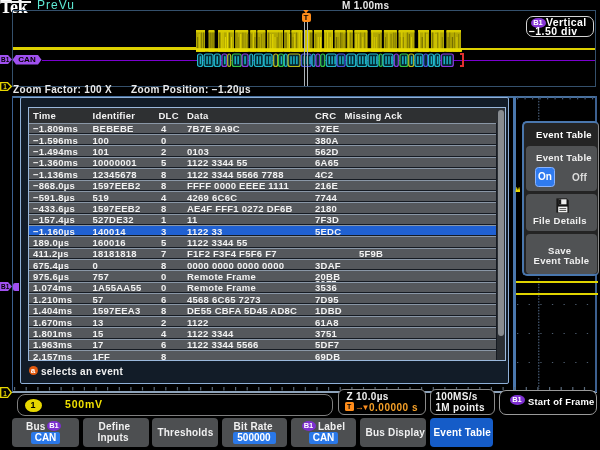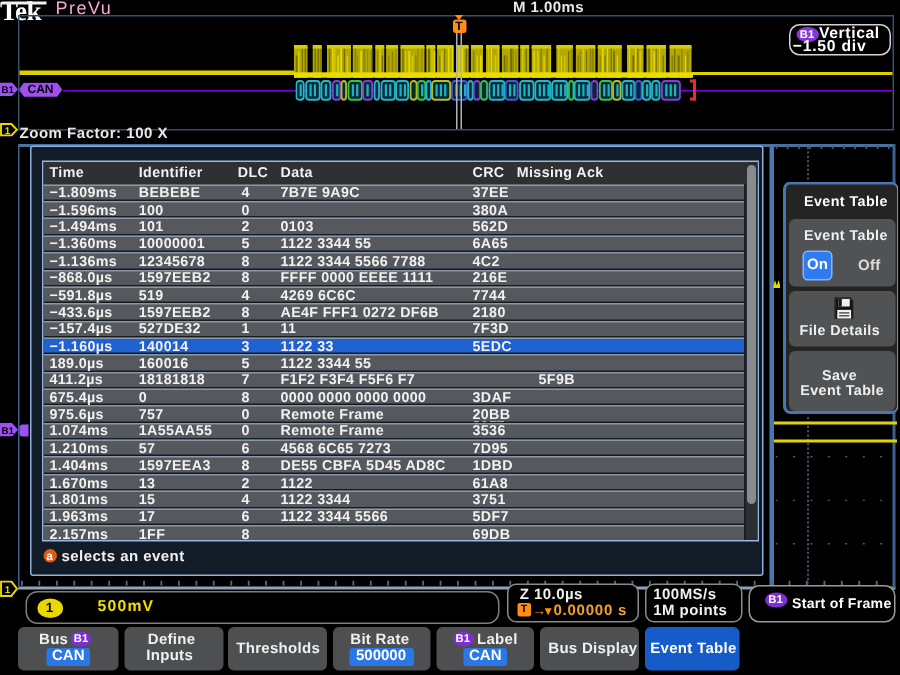--- a/index.html
+++ b/index.html
@@ -2,21 +2,21 @@
 <html><head><meta charset="utf-8"><style>
 html,body{margin:0;padding:0;background:#000;}
 *{box-sizing:border-box;}
 #scr{position:relative;width:600px;height:450px;background:#000;overflow:hidden;font-family:"Liberation Sans",sans-serif;font-weight:bold;}
 .ab{position:absolute;}
 .t{position:absolute;white-space:nowrap;color:#e8e8e8;font-size:10px;line-height:11px;letter-spacing:0.2px;}
 </style></head><body>
 <div id="scr">
 <div class="t" style="left:0px;top:0px;font-family:Liberation Serif,serif;font-size:18px;line-height:14px;color:#fff;letter-spacing:-0.3px;">Tek</div>
 <div class="ab" style="left:0.5px;top:0.6px;width:30px;height:2px;background:#f0f0f0;"></div>
-<div class="t" style="left:37px;top:0px;font-size:12px;font-weight:normal;color:#f9a8d4;letter-spacing:1px;">PreVu</div>
+<div class="t" style="left:37px;top:0px;font-size:12px;font-weight:normal;color:#5eead4;letter-spacing:1px;">PreVu</div>
 <div class="t" style="left:342px;top:0px;letter-spacing:0.3px;">M 1.00ms</div>
 <div class="ab" style="left:12px;top:9.8px;width:584px;height:77.2px;border:1px solid #34506c;"></div>
 <div class="ab" style="left:13px;top:47.3px;width:184px;height:2.3px;background:#ddd000;"></div>
 <div class="ab" style="left:461px;top:47.6px;width:134px;height:2.2px;background:#ddd000;"></div>
 <svg class="ab" style="left:196px;top:29.5px;" width="266" height="22">
 <rect x="0.0" y="1.2" width="9.0" height="20.8" fill="#b3a900"></rect>
 <rect x="1.2" y="7.0" width="1.1" height="19" fill="#756f00"></rect>
 <rect x="2.7" y="4.0" width="1.0" height="19" fill="#d5c900"></rect>
 <rect x="5.2" y="1.2" width="0.7" height="19" fill="#756f00"></rect>
 <rect x="7.1" y="1.2" width="1.0" height="19" fill="#756f00"></rect>
@@ -251,20 +251,21 @@
 <svg class="ab" style="left:0px;top:55px;" width="12" height="9">
       <polygon points="0,0 8,0 12,4.5 8,9 0,9" fill="#a050f0"></polygon>
       <text x="1" y="7" font-size="6.5" font-weight="bold" fill="#000" font-family="Liberation Sans">B1</text>
     </svg>
 <div class="ab" style="left:12.5px;top:55px;width:29px;height:9.5px;background:#a050f0;clip-path:polygon(0 50%,12% 0,88% 0,100% 50%,88% 100%,12% 100%);color:#000;font-size:8px;line-height:9.5px;text-align:center;font-weight:bold;">CAN</div>
 <svg class="ab" style="left:0px;top:81.5px;" width="12" height="9">
       <polygon points="0.7,0.7 7.6,0.7 11.3,4.5 7.6,8.3 0.7,8.3" fill="#000" stroke="#e8d800" stroke-width="1.3"></polygon>
       <text x="3.2" y="7" font-size="6.5" font-weight="bold" fill="#e8d800" font-family="Liberation Sans">1</text>
     </svg>
 <div class="t" style="left:13px;top:83.8px;letter-spacing:0.35px;">Zoom Factor: 100 X</div>
+<div class="t" style="left:131px;top:83.8px;letter-spacing:0.35px;">Zoom Position: −1.20µs</div>
 <div class="ab" style="left:12px;top:96.2px;width:584px;height:1.7px;background:#48719f;"></div>
 <div class="ab" style="left:12px;top:390.6px;width:584.5px;height:2px;background:#8ea4bc;"></div>
 <div class="ab" style="left:12px;top:96.2px;width:1.2px;height:296px;background:#3c6090;"></div>
 <div class="ab" style="left:595.4px;top:96.2px;width:1.6px;height:296px;background:#3c6090;"></div>
 <div class="ab" style="left:513.2px;top:97px;width:2.4px;height:294px;background:#4a77ad;"></div>
 <svg class="ab" style="left:12px;top:387.2px;" width="584" height="3.4">
 <rect x="2.0" y="0" width="1.2" height="3.4" fill="#5a6a7a"></rect>
 <rect x="13.6" y="0" width="1.2" height="3.4" fill="#5a6a7a"></rect>
 <rect x="25.3" y="0" width="1.2" height="3.4" fill="#5a6a7a"></rect>
 <rect x="36.9" y="0" width="1.2" height="3.4" fill="#5a6a7a"></rect>

